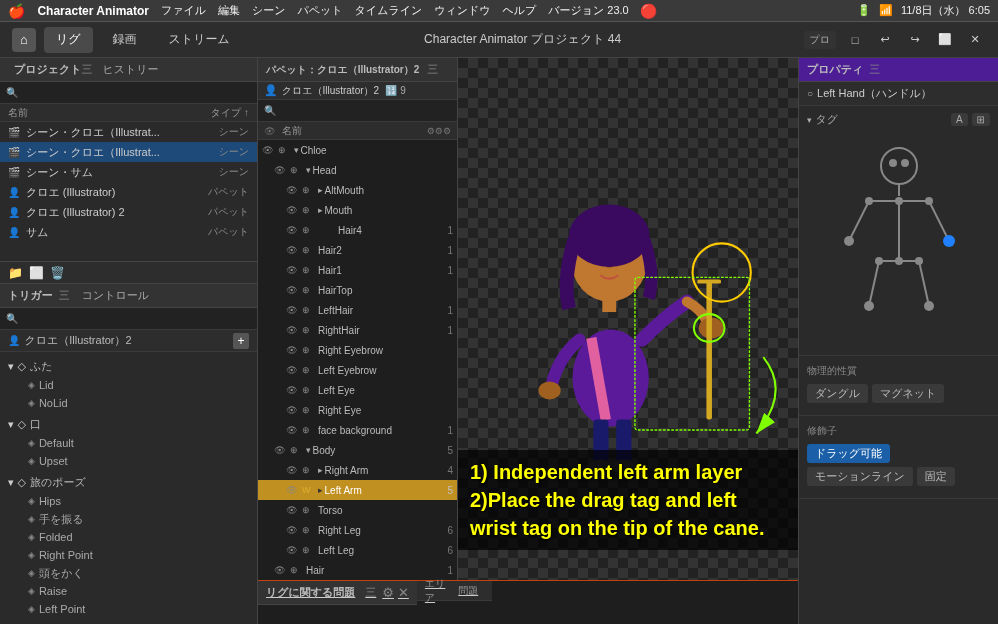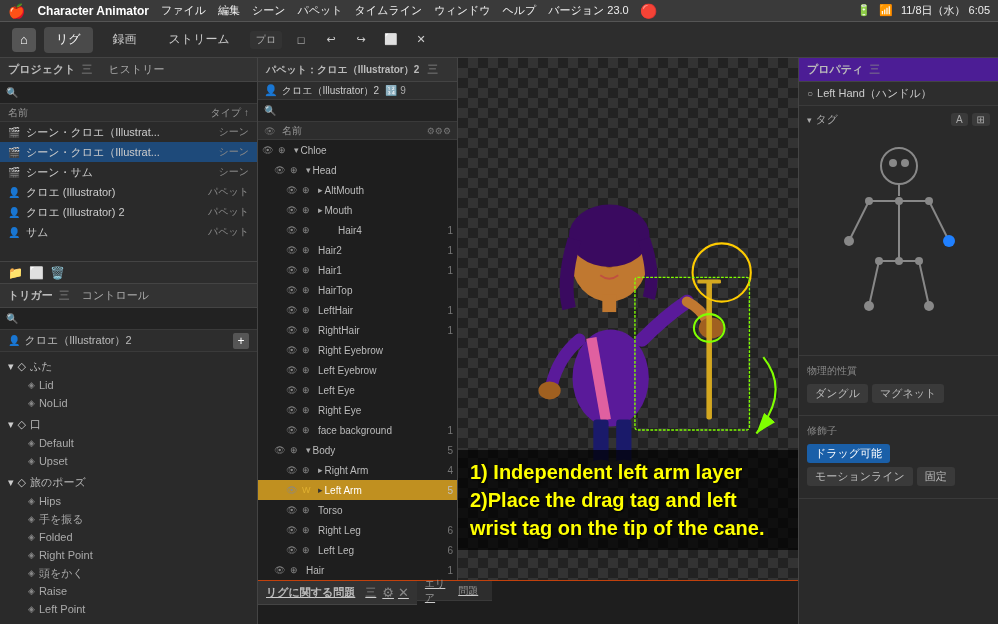--- a/index.html
+++ b/index.html
@@ -112,22 +112,21 @@
       height: 230px;
       display: flex;
       flex-direction: column;
       border-bottom: 1px solid #444;
     }
     .panel-header {
       height: 24px;
       background: #333;
       display: flex;
       align-items: center;
-      padding: 0 8px;
-      gap: 6px;
+      padding: 0 14px;
       border-bottom: 1px solid #444;
     }
     .panel-title {
       font-size: 11px;
       color: #bbb;
       font-weight: bold;
     }
     .panel-tabs {
       display: flex;
       gap: 2px;
@@ -486,20 +485,21 @@
     <span>📶</span>
     <span>11/8日（水） 6:05</span>
   </div>
 </div>
 
 <div class="toolbar">
   <div class="toolbar-home-btn">⌂</div>
   <div class="toolbar-tab active">リグ</div>
   <div class="toolbar-tab">録画</div>
   <div class="toolbar-tab">ストリーム</div>
+  <div class="toolbar-title">Character Animator プロジェクト 44</div>
   <div class="toolbar-right">
     <span style="background:#333;padding:2px 6px;border-radius:3px;font-size:10px;color:#aaa;">プロ</span>
     <span class="toolbar-icon-btn">□</span>
     <span class="toolbar-icon-btn">↩</span>
     <span class="toolbar-icon-btn">↪</span>
     <span class="toolbar-icon-btn">⬜</span>
     <span class="toolbar-icon-btn">✕</span>
   </div>
 </div>
 

